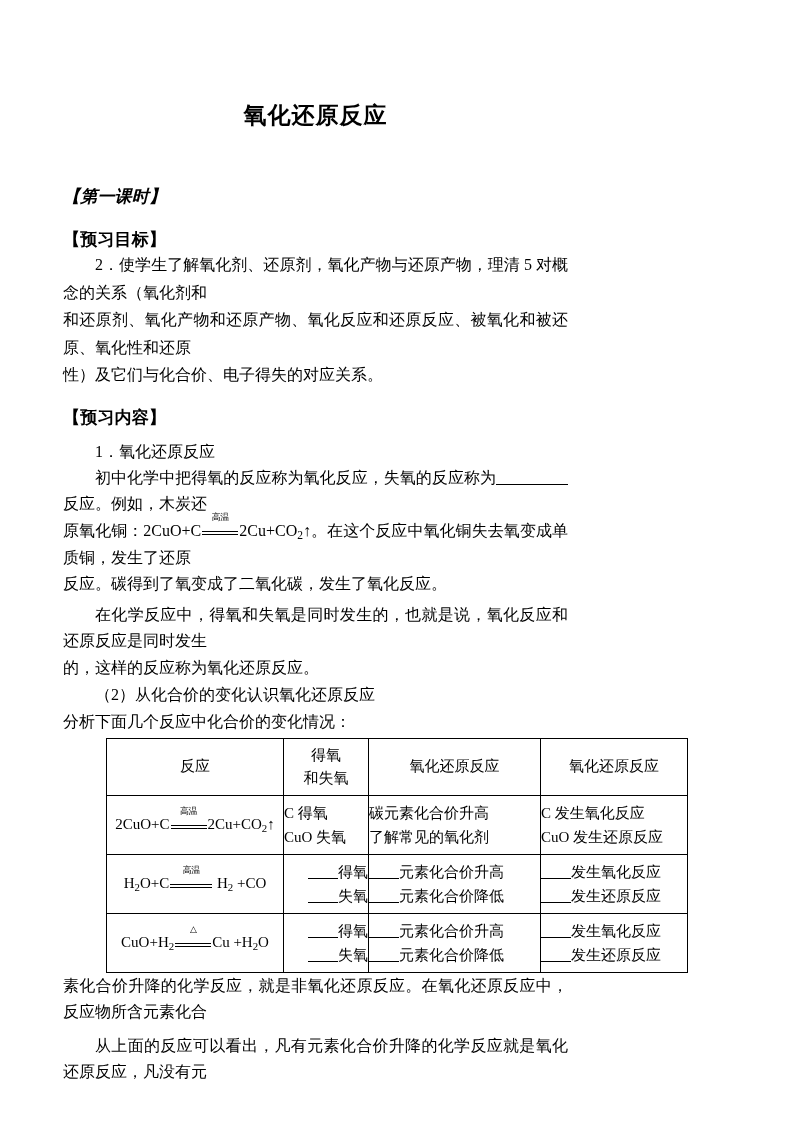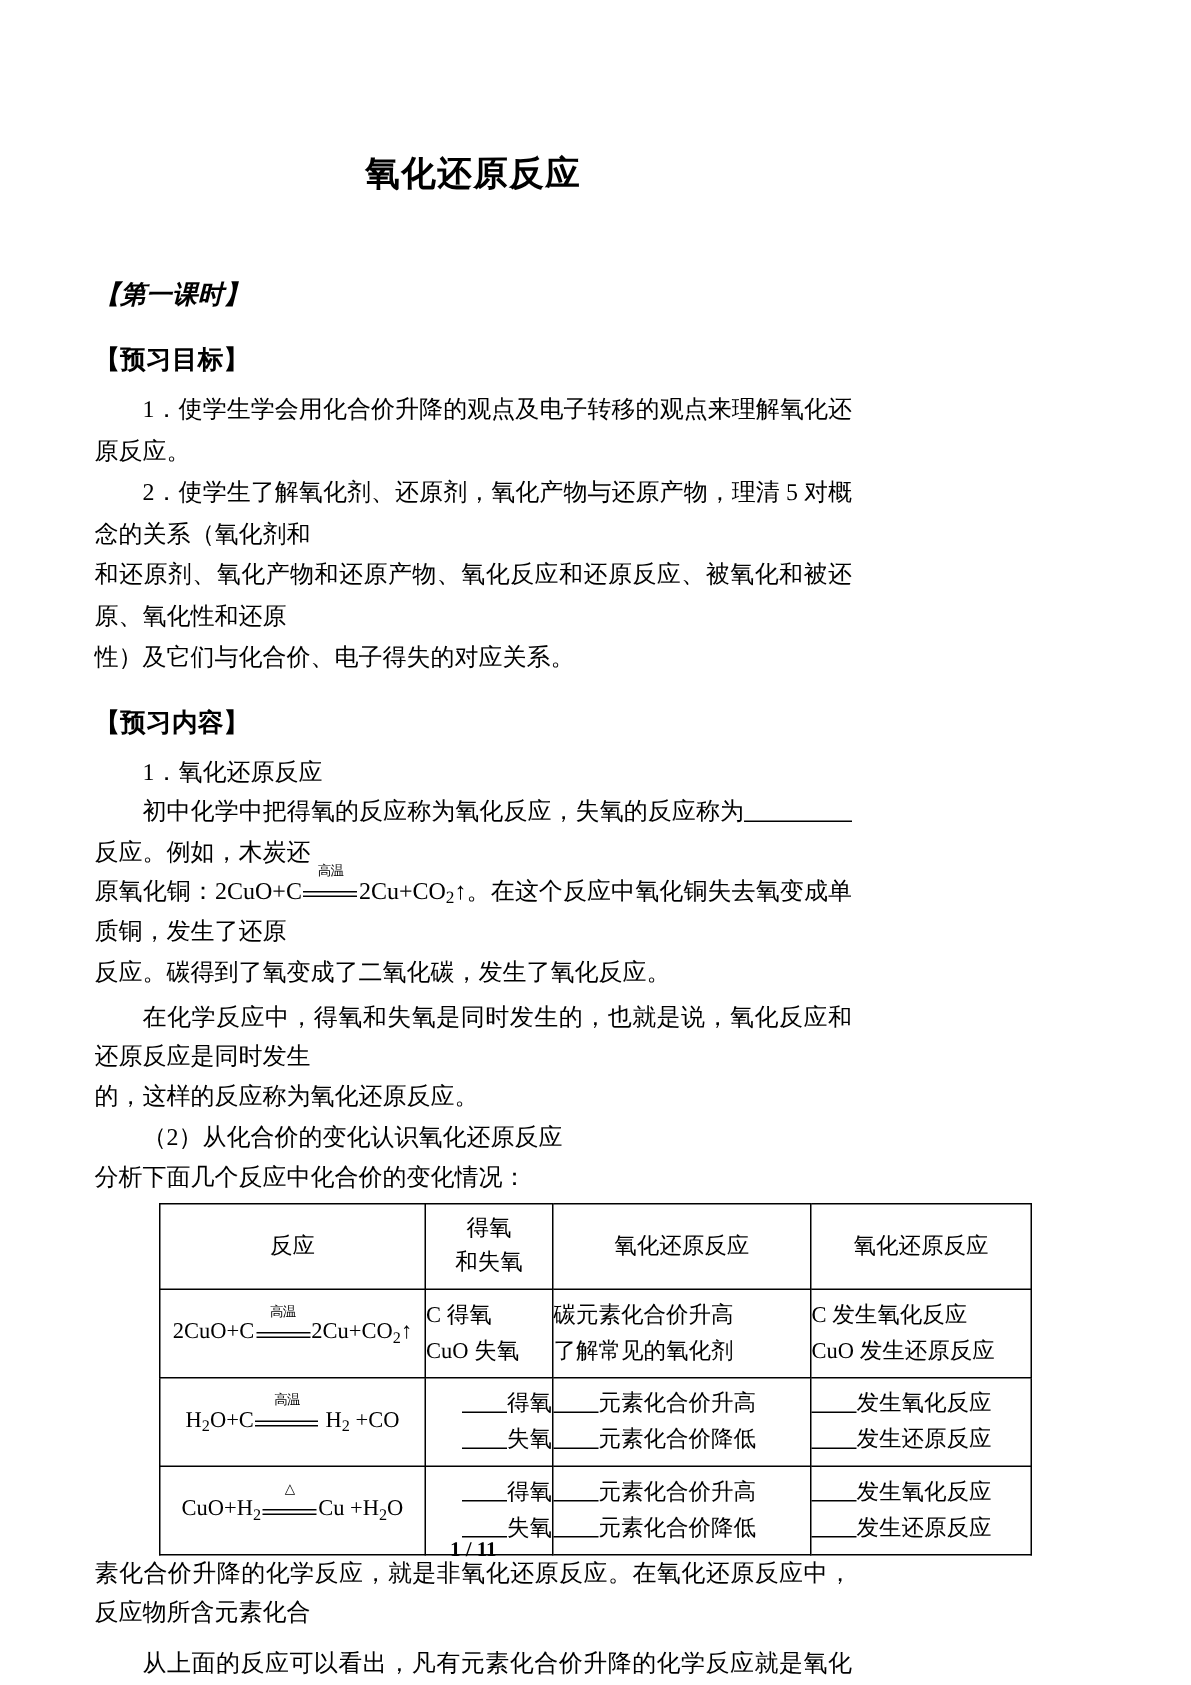--- a/index.html
+++ b/index.html
@@ -168,21 +168,20 @@
 <body>
 
 <div class="page">
 
   <h1 class="doc-title">氧化还原反应</h1>
 
   <p class="section-head sh-1">【第一课时】</p>
 
   <p class="section-head sh-2">【预习目标】</p>
 
-  <p class="list-item p-gap-a">1．使学生学会用化合价升降的观点及电子转移的观点来理解氧化还原反应。</p>
   <p class="list-item">2．使学生了解氧化剂、还原剂，氧化产物与还原产物，理清 5 对概念的关系（氧化剂和</p>
   <p class="list-cont">和还原剂、氧化产物和还原产物、氧化反应和还原反应、被氧化和被还原、氧化性和还原</p>
   <p class="list-cont">性）及它们与化合价、电子得失的对应关系。</p>
 
   <p class="section-head sh-3">【预习内容】</p>
 
   <p class="list-item p-gap-a">1．氧化还原反应</p>
 
   <p class="para indent"><span>初中化学中把得氧的反应称为氧化反应，失氧的反应称为</span><span class="blank-line"></span><span>反应。例如，木炭还</span></p>
 
@@ -269,15 +268,14 @@
           <div><span class="ul-b"></span><span>发生还原反应</span></div>
         </td>
       </tr>
 
     </tbody>
   </table>
 
   <p class="para">素化合价升降的化学反应，就是非氧化还原反应。在氧化还原反应中，反应物所含元素化合</p>
   <p class="para indent" style="margin-top:7px">从上面的反应可以看出，凡有元素化合价升降的化学反应就是氧化还原反应，凡没有元</p>
 
-  <div class="footer">1 / 11</div>
 
 </div>
 
 </body></html>

